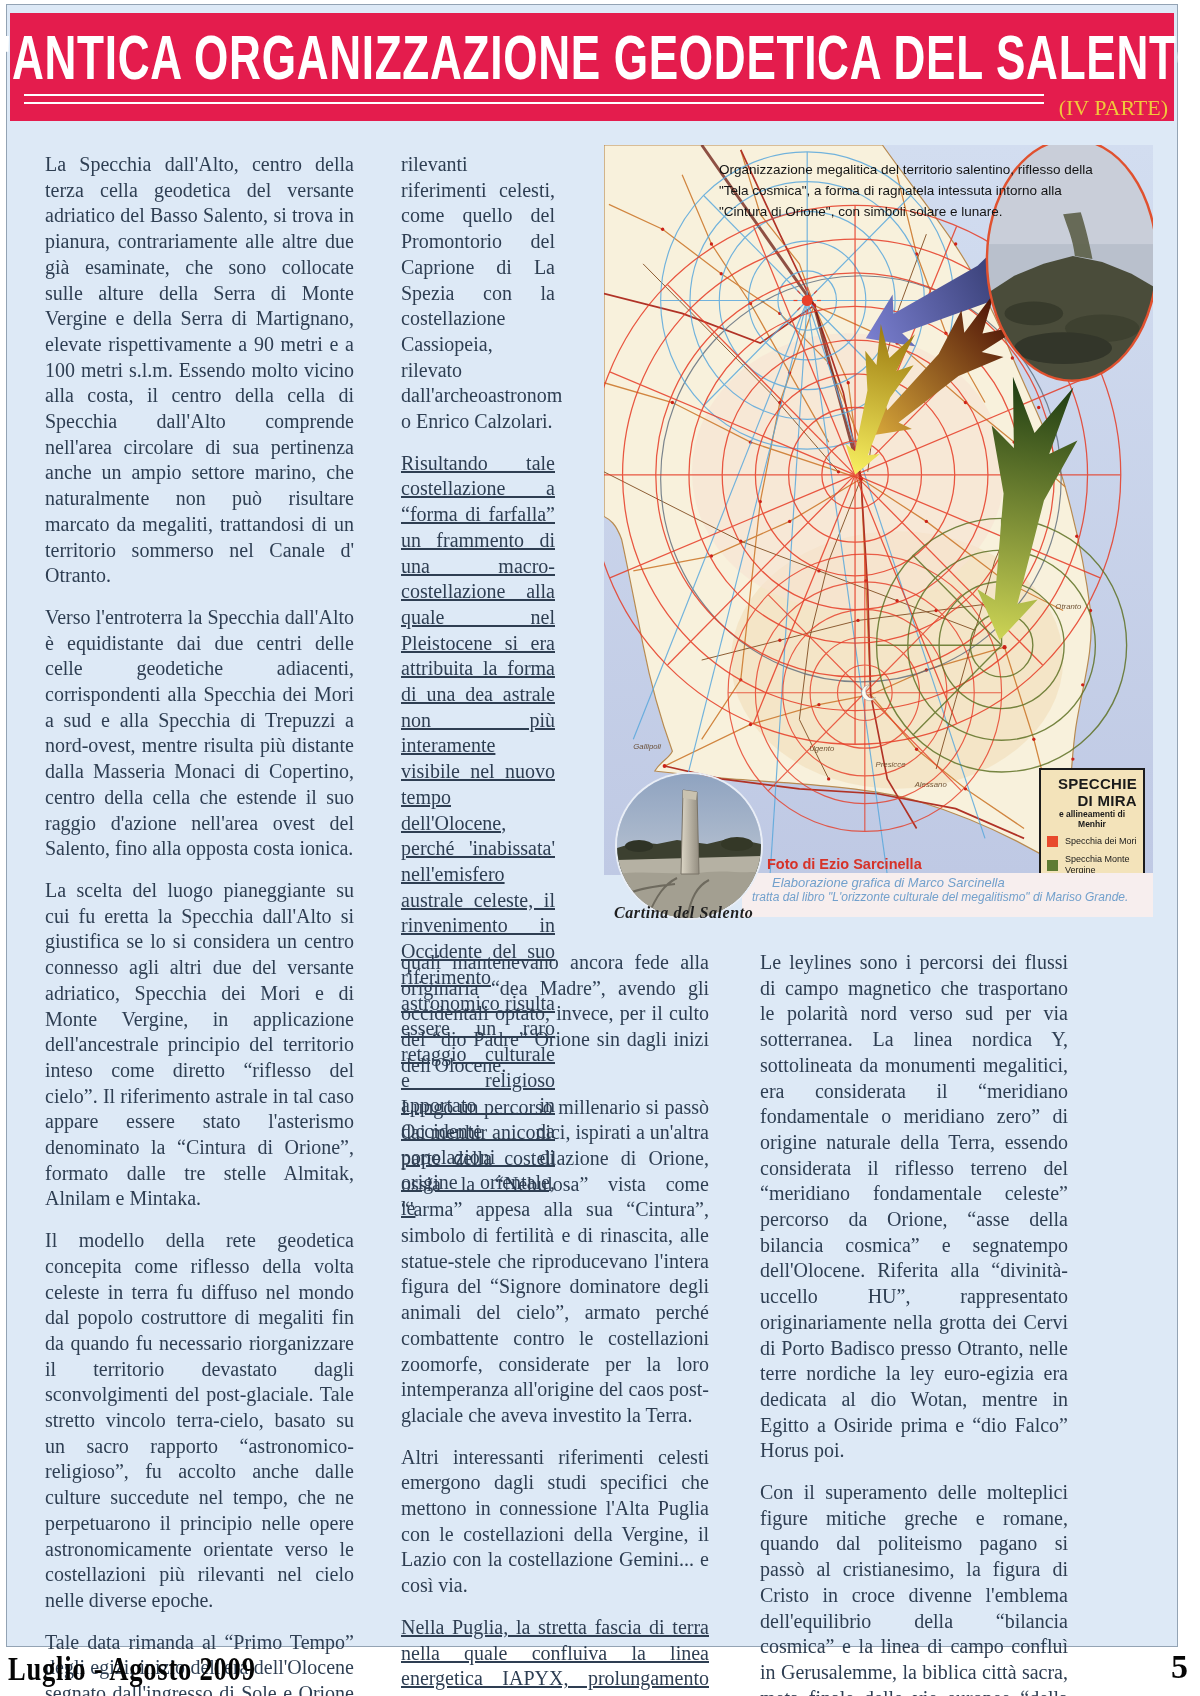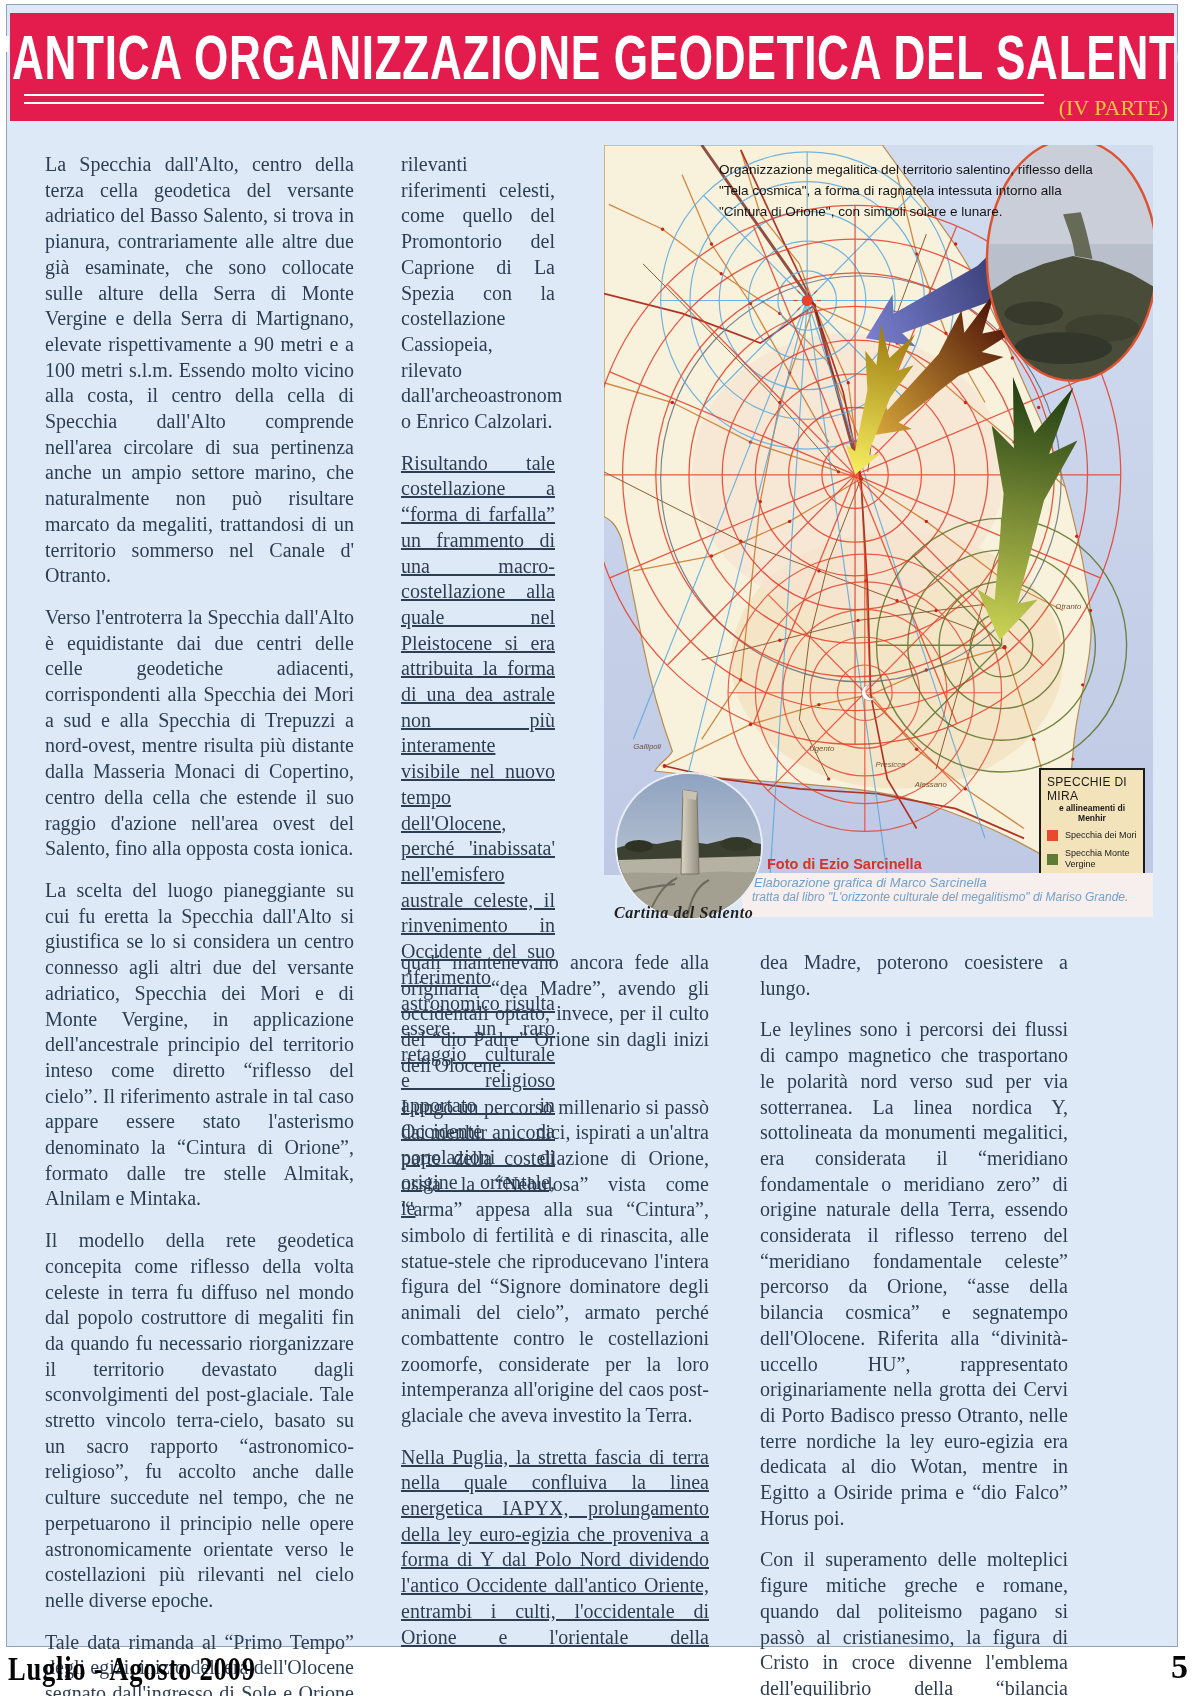--- a/index.html
+++ b/index.html
@@ -25,31 +25,31 @@
   #col-mid-wide{left:378px;top:929px;width:340px;}
   #col-right{left:737px;top:929px;width:340px;}
   
   #map{position:absolute;left:597px;top:140px;width:549px;height:730px;overflow:hidden;
        background:#c8d3e9;}
   #map-top-caption{position:absolute;left:115px;top:14px;width:380px;
        font-family:"Liberation Sans", sans-serif;font-size:13.5px;line-height:21px;color:#141414;}
   #map-legend{position:absolute;left:435px;top:623px;width:106px;height:114px;box-sizing:border-box;
        background:#f3e3ba;border:2px solid #1c1c1c;padding:5px 6px;
        font-family:"Liberation Sans", sans-serif;color:#1a1a1a;}
-  #map-legend .lg-title{font-size:12px;font-weight:normal;text-align:left;letter-spacing:.3px;}
+  #map-legend .lg-title{font-size:15px;font-weight:bold;text-align:right;letter-spacing:.3px;}
   #map-legend .lg-sub{font-size:8.5px;font-weight:bold;text-align:center;margin-bottom:6px;}
   .lg-item{display:flex;align-items:center;margin-bottom:7px;}
   .lg-swatch{width:11px;height:11px;flex:0 0 11px;margin-right:7px;margin-top:1px;}
   .lg-label{font-size:9px;line-height:11px;}
   #map-photo-credit{position:absolute;left:163px;top:711px;font-family:"Liberation Sans",sans-serif;
        font-weight:bold;font-size:14.5px;color:#d63228;}
   
   #credit-strip{position:absolute;left:735px;top:868px;width:411px;height:44px;background:#f7eeee;
        font-family:"Liberation Sans",sans-serif;font-style:italic;color:#72a0cc;padding-top:2px;box-sizing:border-box;}
-  #credit-strip .cr1{font-size:13px;margin-left:12px;}
+  #credit-strip .cr1{font-size:13px;margin-left:30px;}
   #credit-strip .cr2{font-size:12px;margin-left:10px;}
   
   #menhir-photo{position:absolute;left:610px;top:769px;width:144px;height:144px;border-radius:50%;
        overflow:hidden;box-shadow:0 0 0 2px #e9eef6;}
   #map-caption{position:absolute;left:607px;top:899px;font-family:Liberation Serif, serif;
        font-weight:bold;font-style:italic;font-size:16px;color:#1f1f1f;letter-spacing:.6px;}
   
   #footer-issue{position:absolute;left:8px;top:1650px;font-family:"Liberation Serif",serif;
        font-weight:bold;font-size:34px;color:#050505;white-space:nowrap;
        transform:scaleX(.78);transform-origin:left center;letter-spacing:1px;}
@@ -80,25 +80,25 @@
     </div>
 
     <div id="col-mid-narrow" class="col">
       <p>rilevanti riferimenti celesti, come quello del Promontorio del Caprione di La Spezia con la costellazione Cassiopeia, rilevato dall'archeoastronom o Enrico Calzolari.</p>
       <p class="cont">Risultando tale costellazione a “forma di farfalla” un frammento di una macro-costellazione alla quale nel Pleistocene si era attribuita la forma di una dea astrale non più interamente visibile nel nuovo tempo dell'Olocene, perché 'inabissata' nell'emisfero australe celeste, il rinvenimento in Occidente del suo riferimento astronomico risulta essere un raro retaggio culturale e religioso apportato in Occidente da popolazioni di origine orientale, le</p>
     </div>
 
     <div id="col-mid-wide" class="col">
       <p>quali mantenevano ancora fede alla originaria “dea Madre”, avendo gli occidentali optato, invece, per il culto del “dio Padre” Orione sin dagli inizi dell'Olocene.</p>
       <p>Lungo un percorso millenario si passò dai menhir aniconici, ispirati a un'altra parte della costellazione di Orione, ossia la “Nebulosa” vista come “'arma” appesa alla sua “Cintura”, simbolo di fertilità e di rinascita, alle statue-stele che riproducevano l'intera figura del “Signore dominatore degli animali del cielo”, armato perché combattente contro le costellazioni zoomorfe, considerate per la loro intemperanza all'origine del caos post-glaciale che aveva investito la Terra.</p>
+      <p>Altri interessanti riferimenti celesti emergono dagli studi specifici che mettono in connessione l'Alta Puglia con le costellazioni della Vergine, il Lazio con la costellazione Gemini... e così via.</p>
       <p class="cont">Nella Puglia, la stretta fascia di terra nella quale confluiva la linea energetica IAPYX, prolungamento della ley euro-egizia che proveniva a forma di Y dal Polo Nord dividendo l'antico Occidente dall'antico Oriente, entrambi i culti, l'occidentale di Orione e l'orientale della</p>
     </div>
 
     <div id="col-right" class="col">
-      <p>dea Madre, poterono coesistere a lungo.</p>
       <p>Le leylines sono i percorsi dei flussi di campo magnetico che trasportano le polarità nord verso sud per via sotterranea. La linea nordica Y, sottolineata da monumenti megalitici, era considerata il “meridiano fondamentale o meridiano zero” di origine naturale della Terra, essendo considerata il riflesso terreno del “meridiano fondamentale celeste” percorso da Orione, “asse della bilancia cosmica” e segnatempo dell'Olocene. Riferita alla “divinità-uccello HU”, rappresentato originariamente nella grotta dei Cervi di Porto Badisco presso Otranto, nelle terre nordiche la ley euro-egizia era dedicata al dio Wotan, mentre in Egitto a Osiride prima e  “dio Falco” Horus poi.</p>
       <p>Con il superamento delle molteplici figure mitiche greche e romane, quando dal politeismo pagano si passò al cristianesimo, la figura di Cristo in croce divenne l'emblema dell'equilibrio della “bilancia cosmica” e la linea di campo confluì in Gerusalemme, la biblica città sacra, meta finale delle vie europee “della fede” che percorrevano i pellegrini storici passando attraverso la linea Yapix della Puglia.</p>
 
     </div>
 
     <div id="map">
       <svg width="549" height="730" viewBox="0 0 562 737" preserveAspectRatio="none">
         <defs>
           <linearGradient id="seaG" x1="0" y1="0" x2="0" y2="1">
             <stop offset="0" stop-color="#d2ddf0"></stop>

